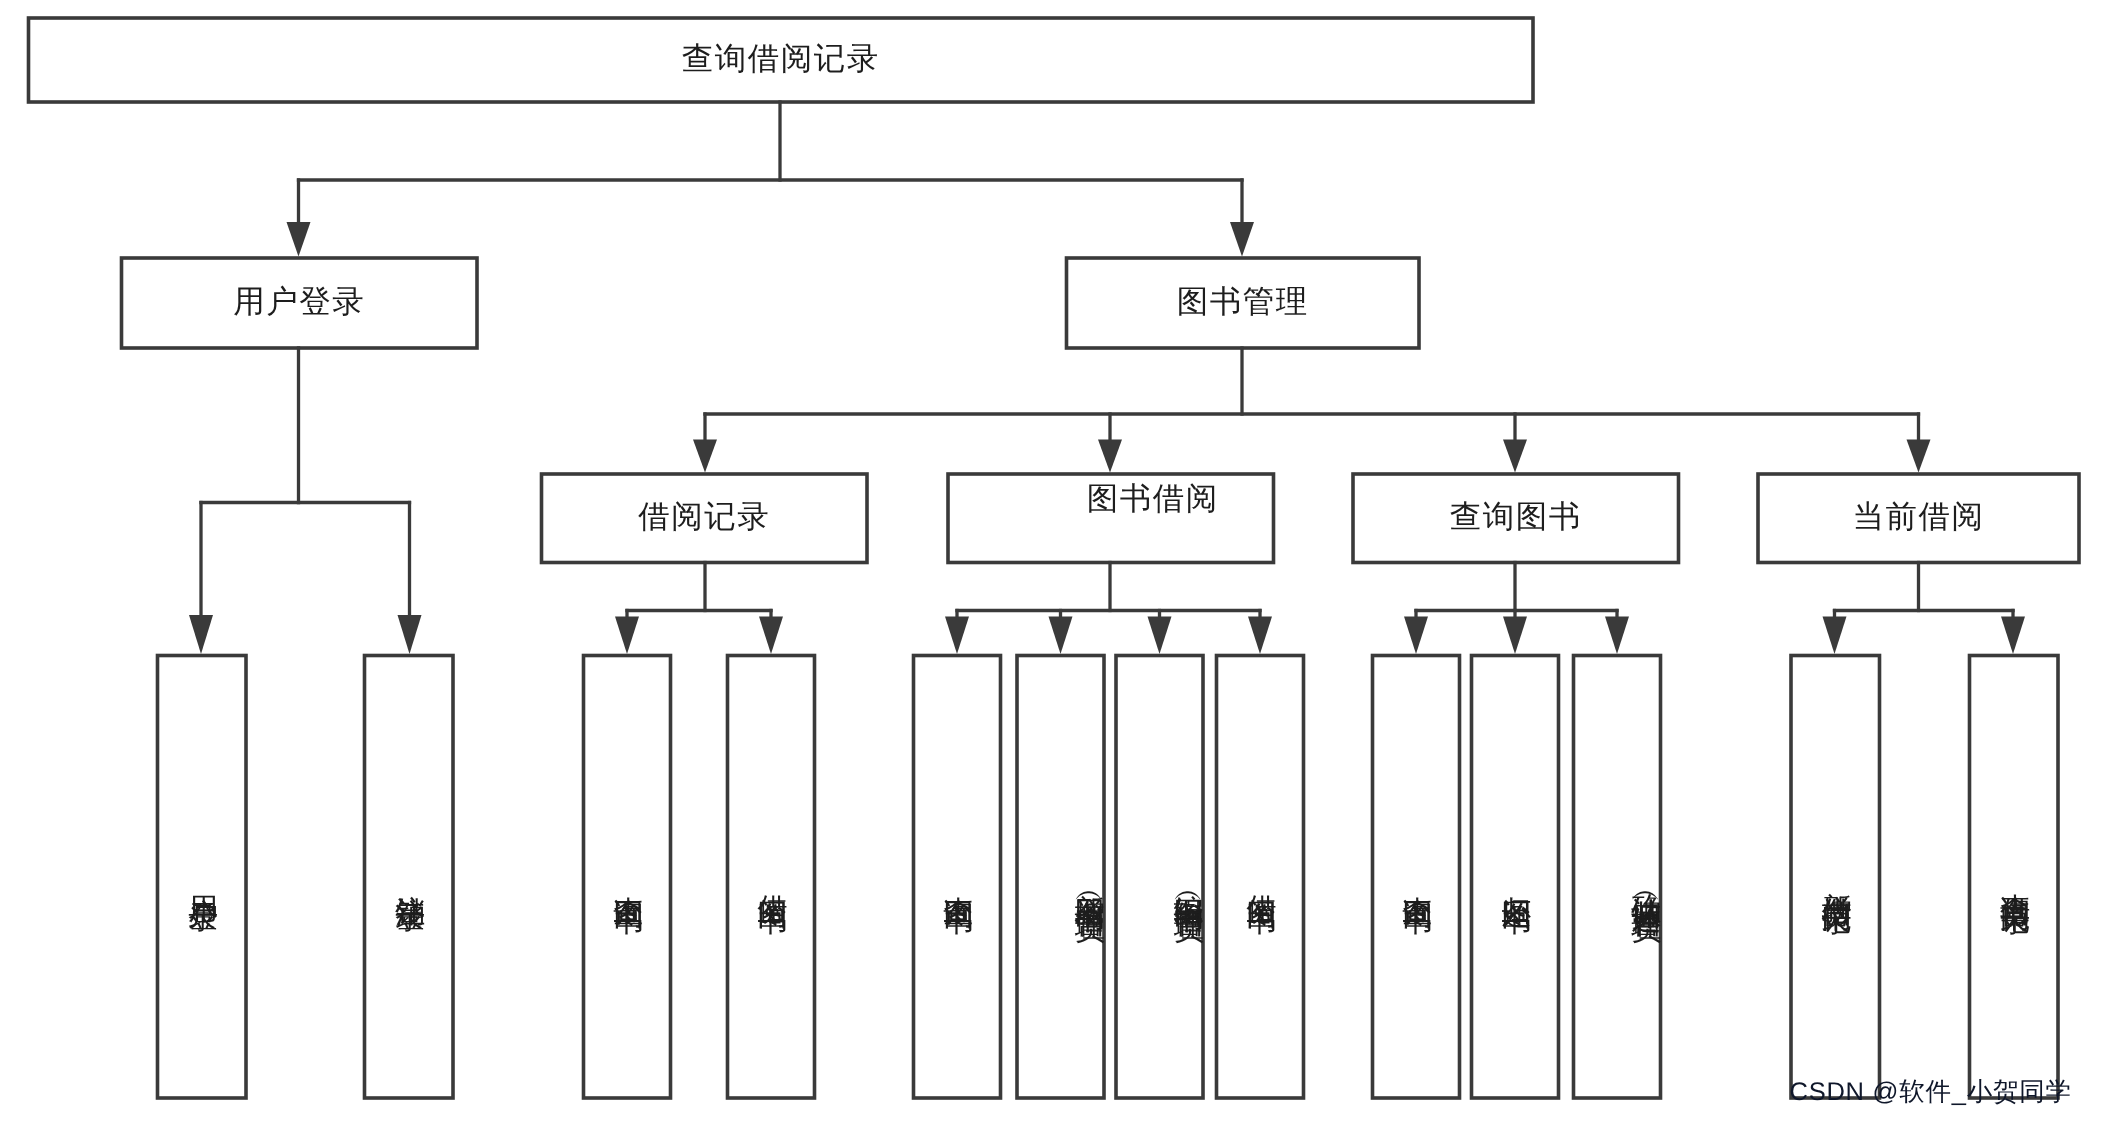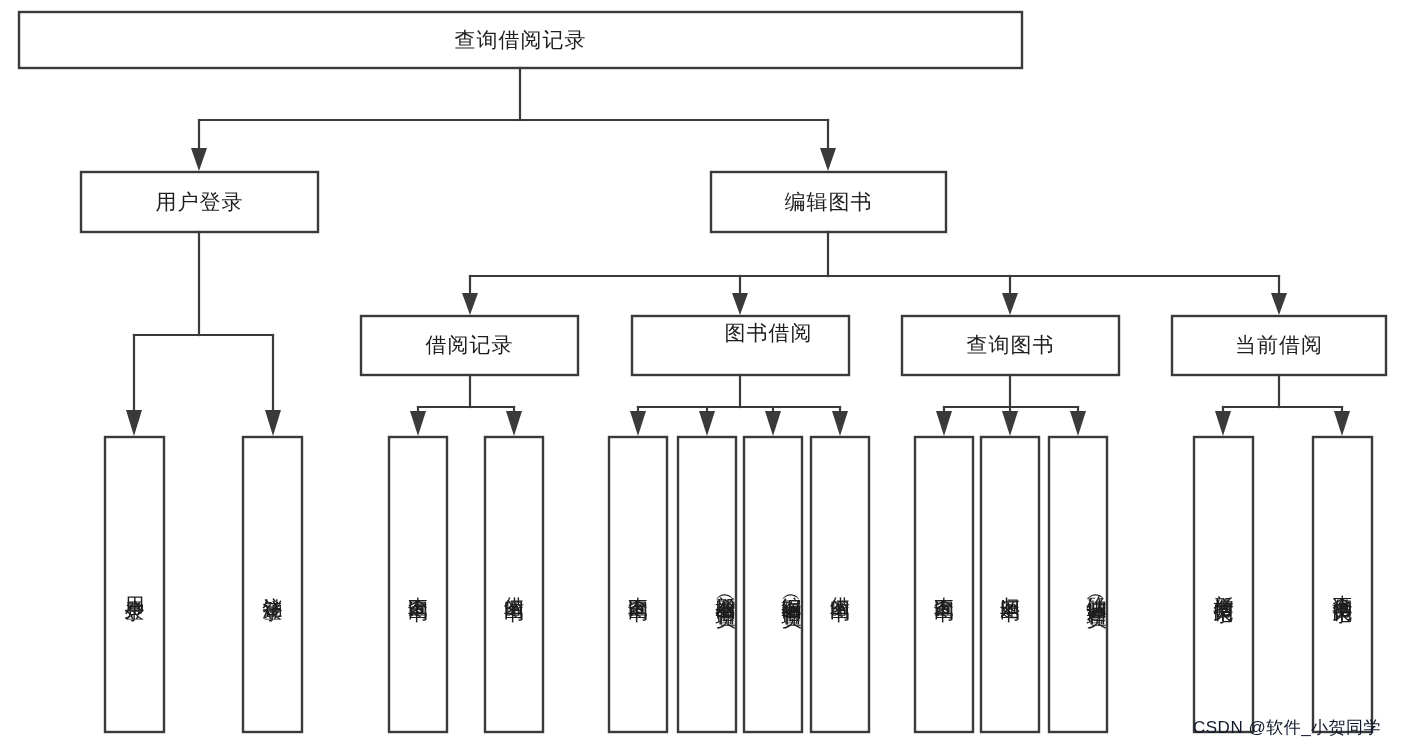--- a/index.html
+++ b/index.html
@@ -171,21 +171,21 @@
     <path class="connector" d="M 1223 407 L 1223 414"></path>
     <path class="connector" d="M 1342 407 L 1342 414"></path>
     <polygon class="arrow-head" points="1215,411 1231,411 1223,436"></polygon>
     <polygon class="arrow-head" points="1334,411 1350,411 1342,436"></polygon>
   </svg>
 
   <div class="node-label-h" style="left:19px; top:12px; width:1003px; height:56px;">查询借阅记录</div>
 
   <div class="node-label-h" style="left:81px; top:172px; width:237px; height:60px;">用户登录</div>
 
-  <div class="node-label-h" style="left:711px; top:172px; width:235px; height:60px;">编辑图书</div>
+  <div class="node-label-h" style="left:711px; top:172px; width:235px; height:60px;">图书管理</div>
 
   <div class="node-label-h" style="left:361px; top:316px; width:217px; height:59px;">借阅记录</div>
 
   <div class="node-label-h" style="left:632px; top:304px; width:217px; height:59px;margin-left:28px;">图书借阅</div>
 
   <div class="node-label-h" style="left:902px; top:316px; width:217px; height:59px;">查询图书</div>
 
   <div class="node-label-h" style="left:1172px; top:316px; width:214px; height:59px;">当前借阅</div>
 
   <div class="node-label-v" style="left:105px; top:437px; width:59px; height:295px;">用户登录</div>

